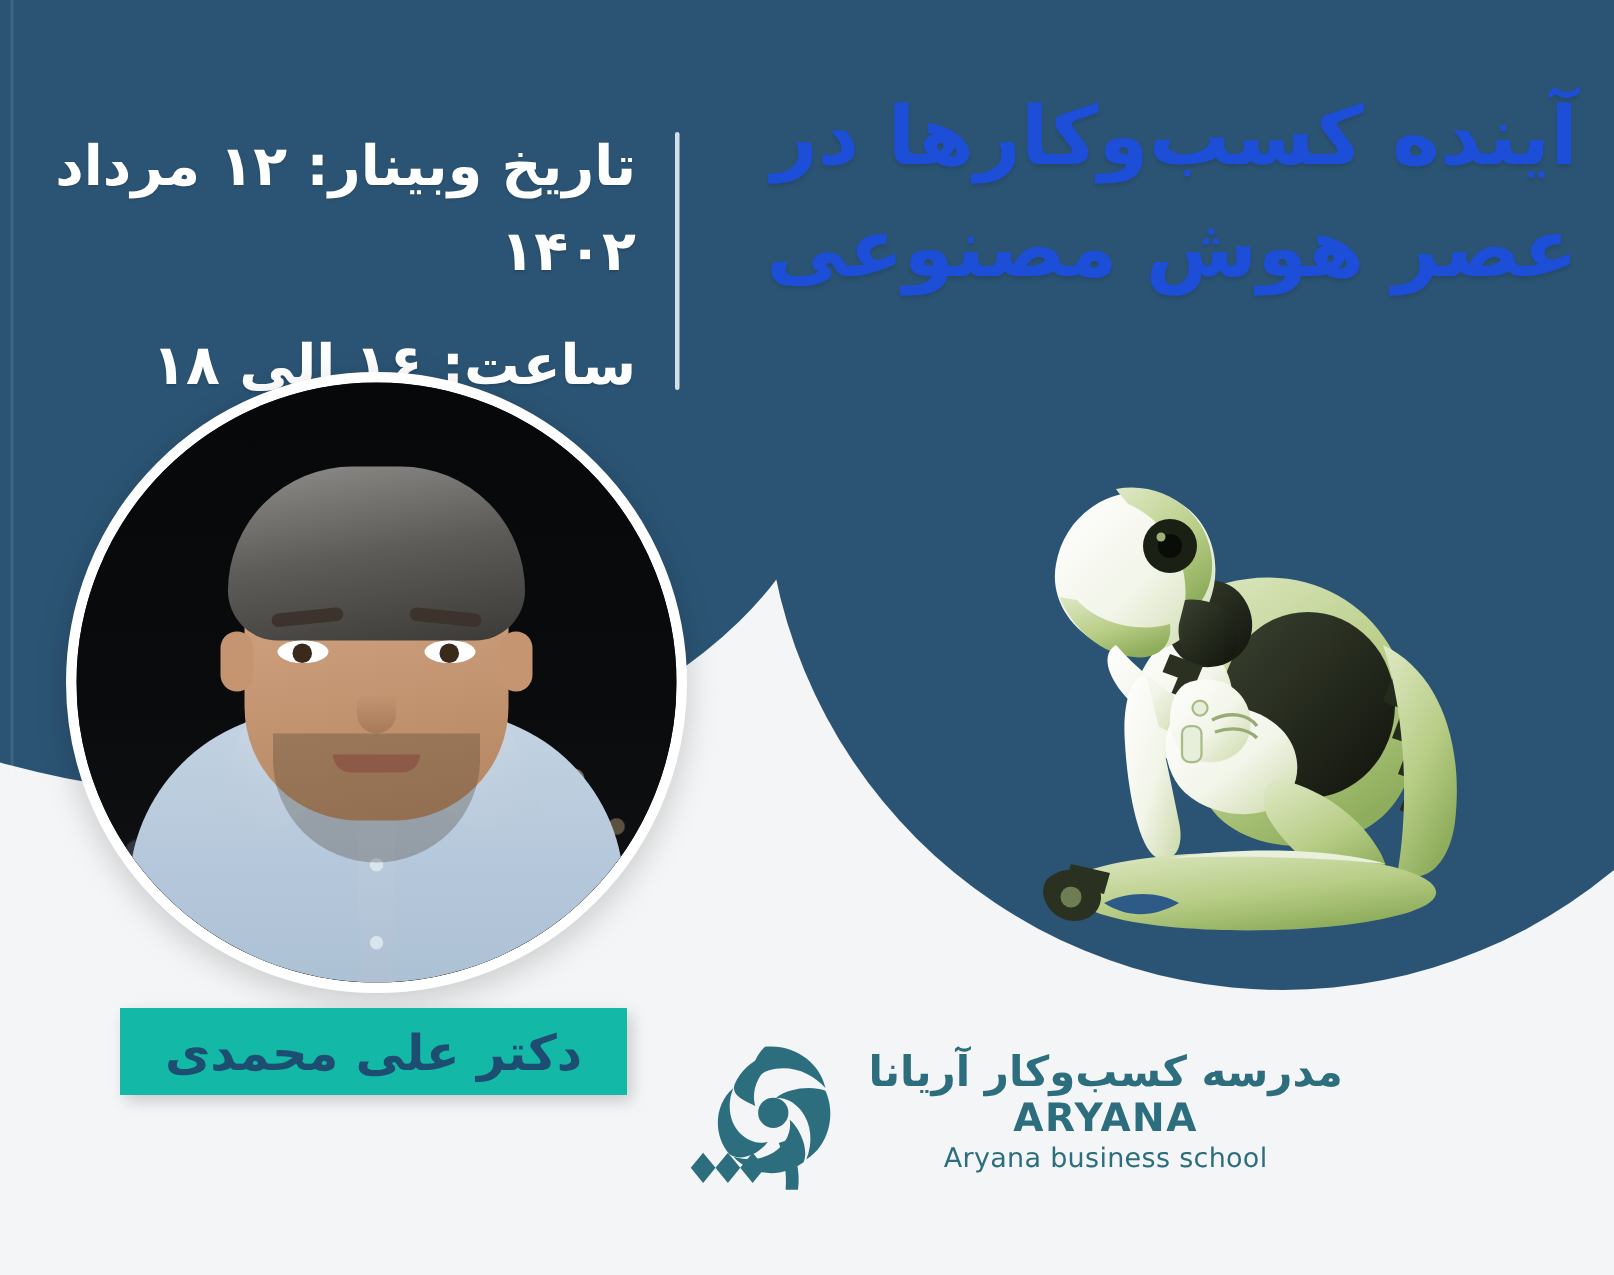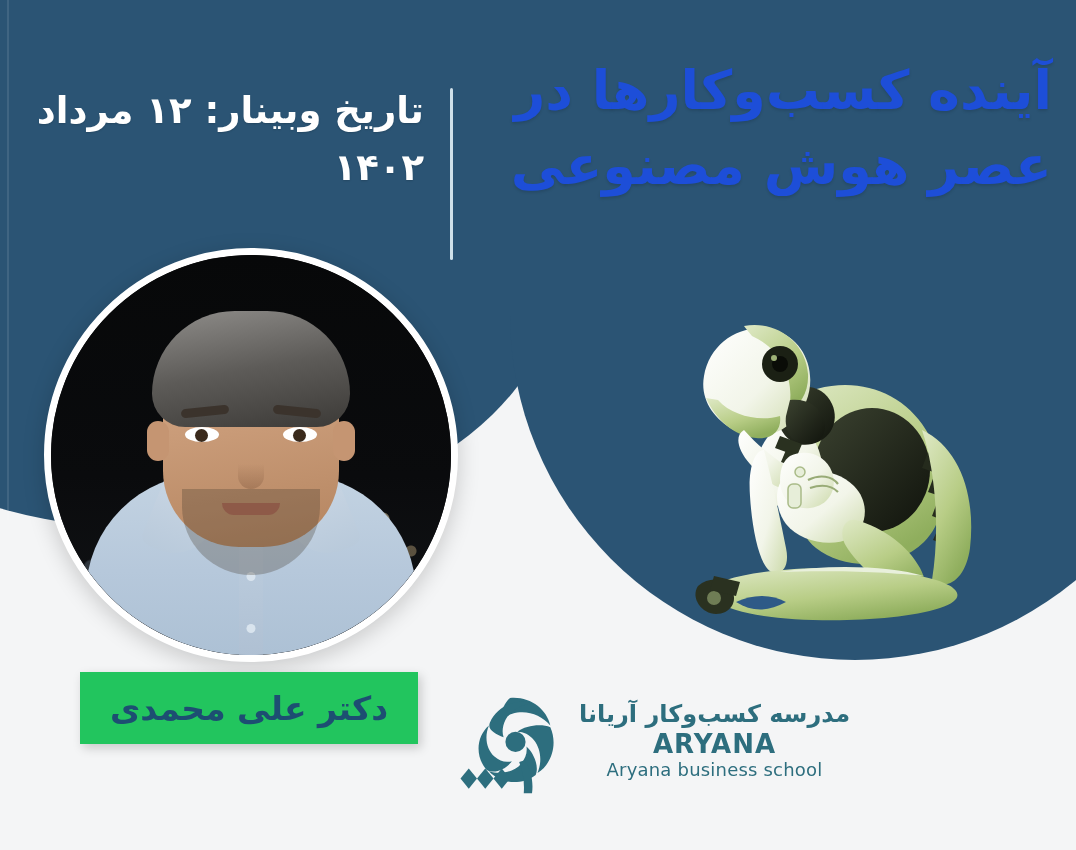--- a/index.html
+++ b/index.html
@@ -219,22 +219,22 @@
     overflow:hidden;
   }
   .robot{
     position:absolute; left:0; top:0; width:400px; height:380px;
   }
 
   
   .name-banner{
     position:absolute;
     left:80px; top:672px;
-    width:338px; height:72px;
-    background:#22c55e;
+    width:338px; height:58px;
+    background:#14b8a6;
     box-shadow:3px 4px 10px rgba(0,0,0,.18);
     display:flex; align-items:center; justify-content:center;
   }
   .name-banner span{
     color:#1d4e72;
     font-weight:bold;
     font-size:33px;
     direction:rtl;
     white-space:nowrap;
   }
@@ -244,21 +244,21 @@
     position:absolute;
     left:455px; top:683px;
     display:flex; align-items:center; gap:14px;
     direction:ltr;
   }
   .logo-mark{ width:110px; height:115px; flex:0 0 auto; }
   .logo-text{
     display:flex; flex-direction:column; align-items:center;
     color:#2d6e7e; line-height:1.18;
   }
-  .logo-fa{ font-size:24px; font-weight:bold; direction:rtl; }
+  .logo-fa{ font-size:28px; font-weight:bold; direction:rtl; }
   .logo-en-strong{ font-size:26px; font-weight:bold; letter-spacing:1px; }
   .logo-en{ font-size:18px; font-weight:normal; letter-spacing:.2px; }
 </style>
 </head>
 <body>
 
 <div class="poster">
 
   <div class="blue-top"></div>
   <div class="blue-left"></div>
@@ -267,20 +267,21 @@
 
   <div class="divider"></div>
 
   <div class="headline">
     <span class="l1">آینده کسب‌وکارها در</span>
     <span class="l2">عصر هوش مصنوعی</span>
   </div>
 
   <div class="meta">
     <span class="row">تاریخ وبینار: ۱۲ مرداد ۱۴۰۲</span>
+    <span class="row row2">ساعت: ۱۶ الی ۱۸</span>
   </div>
 
   <div class="portrait">
     <div class="night"></div>
     <div class="shirt"></div>
     <div class="placket"></div>
     <div class="btn1"></div>
     <div class="btn2"></div>
     <div class="collarL"></div>
     <div class="collarR"></div>

